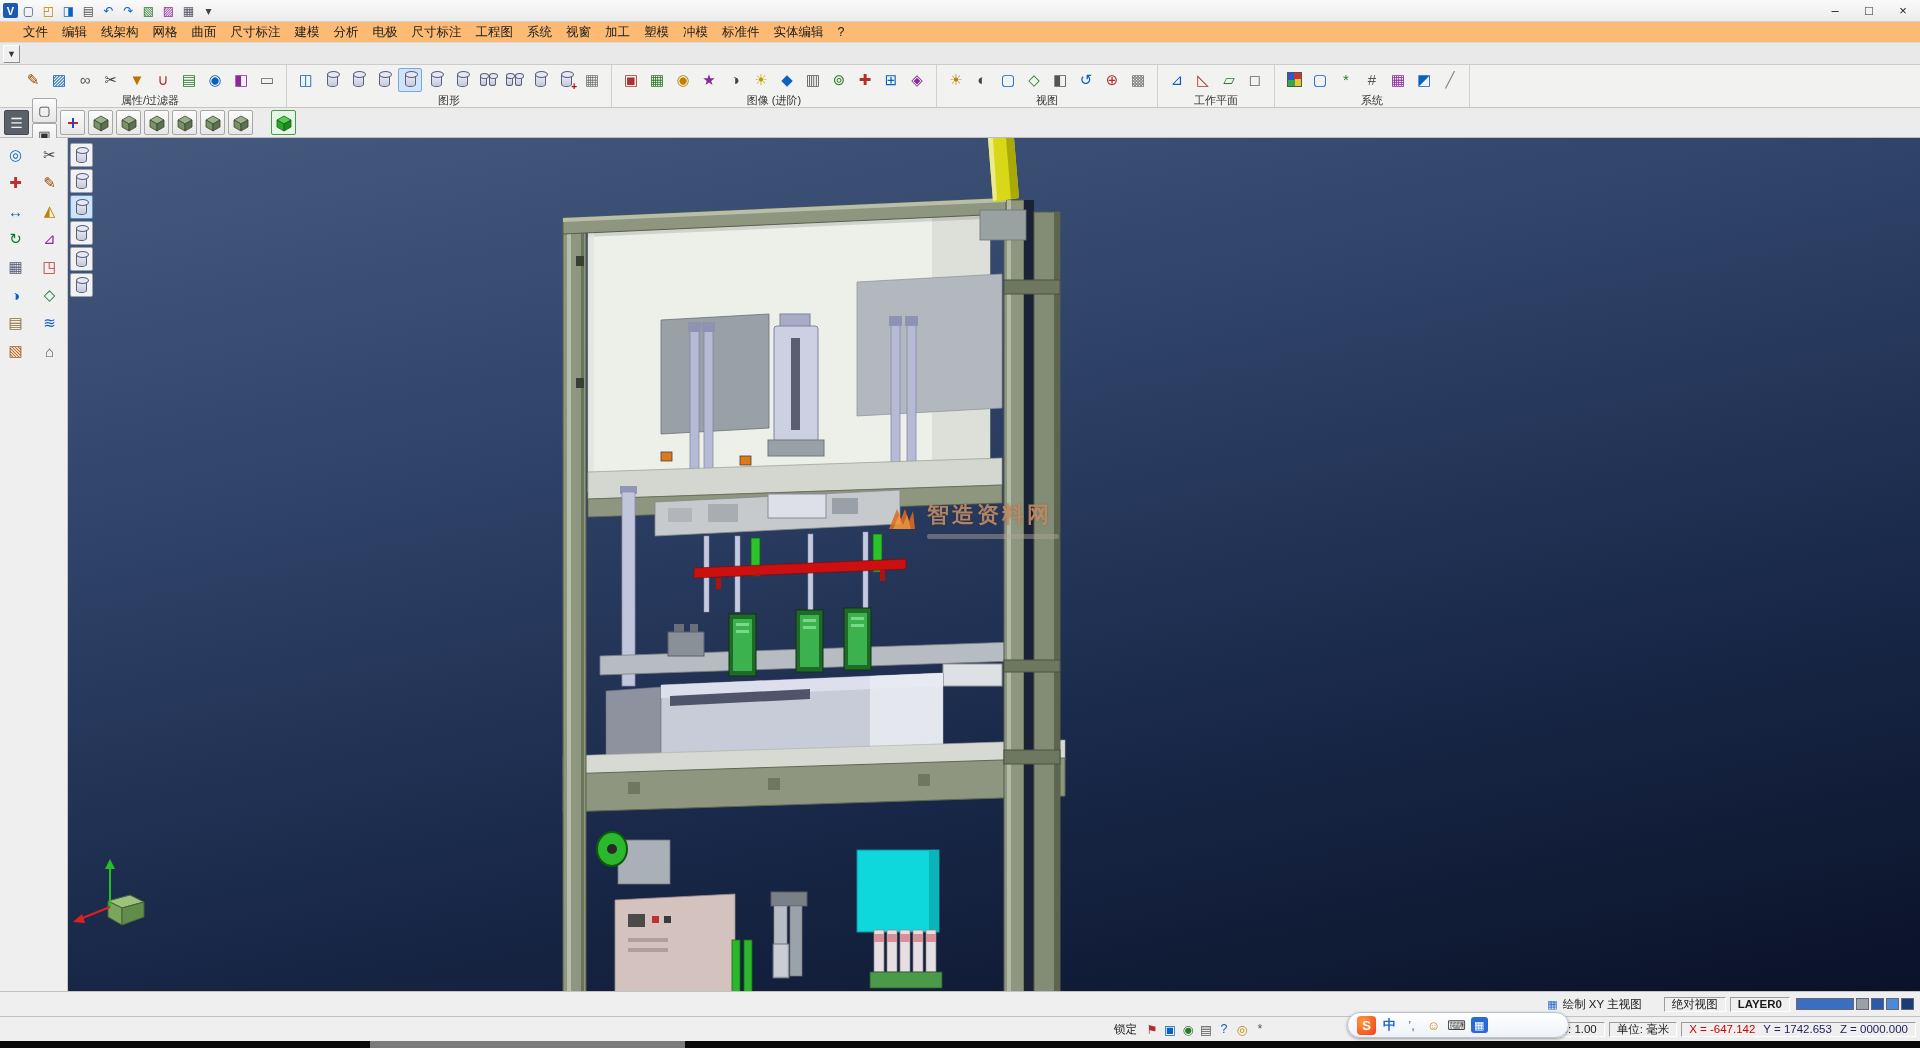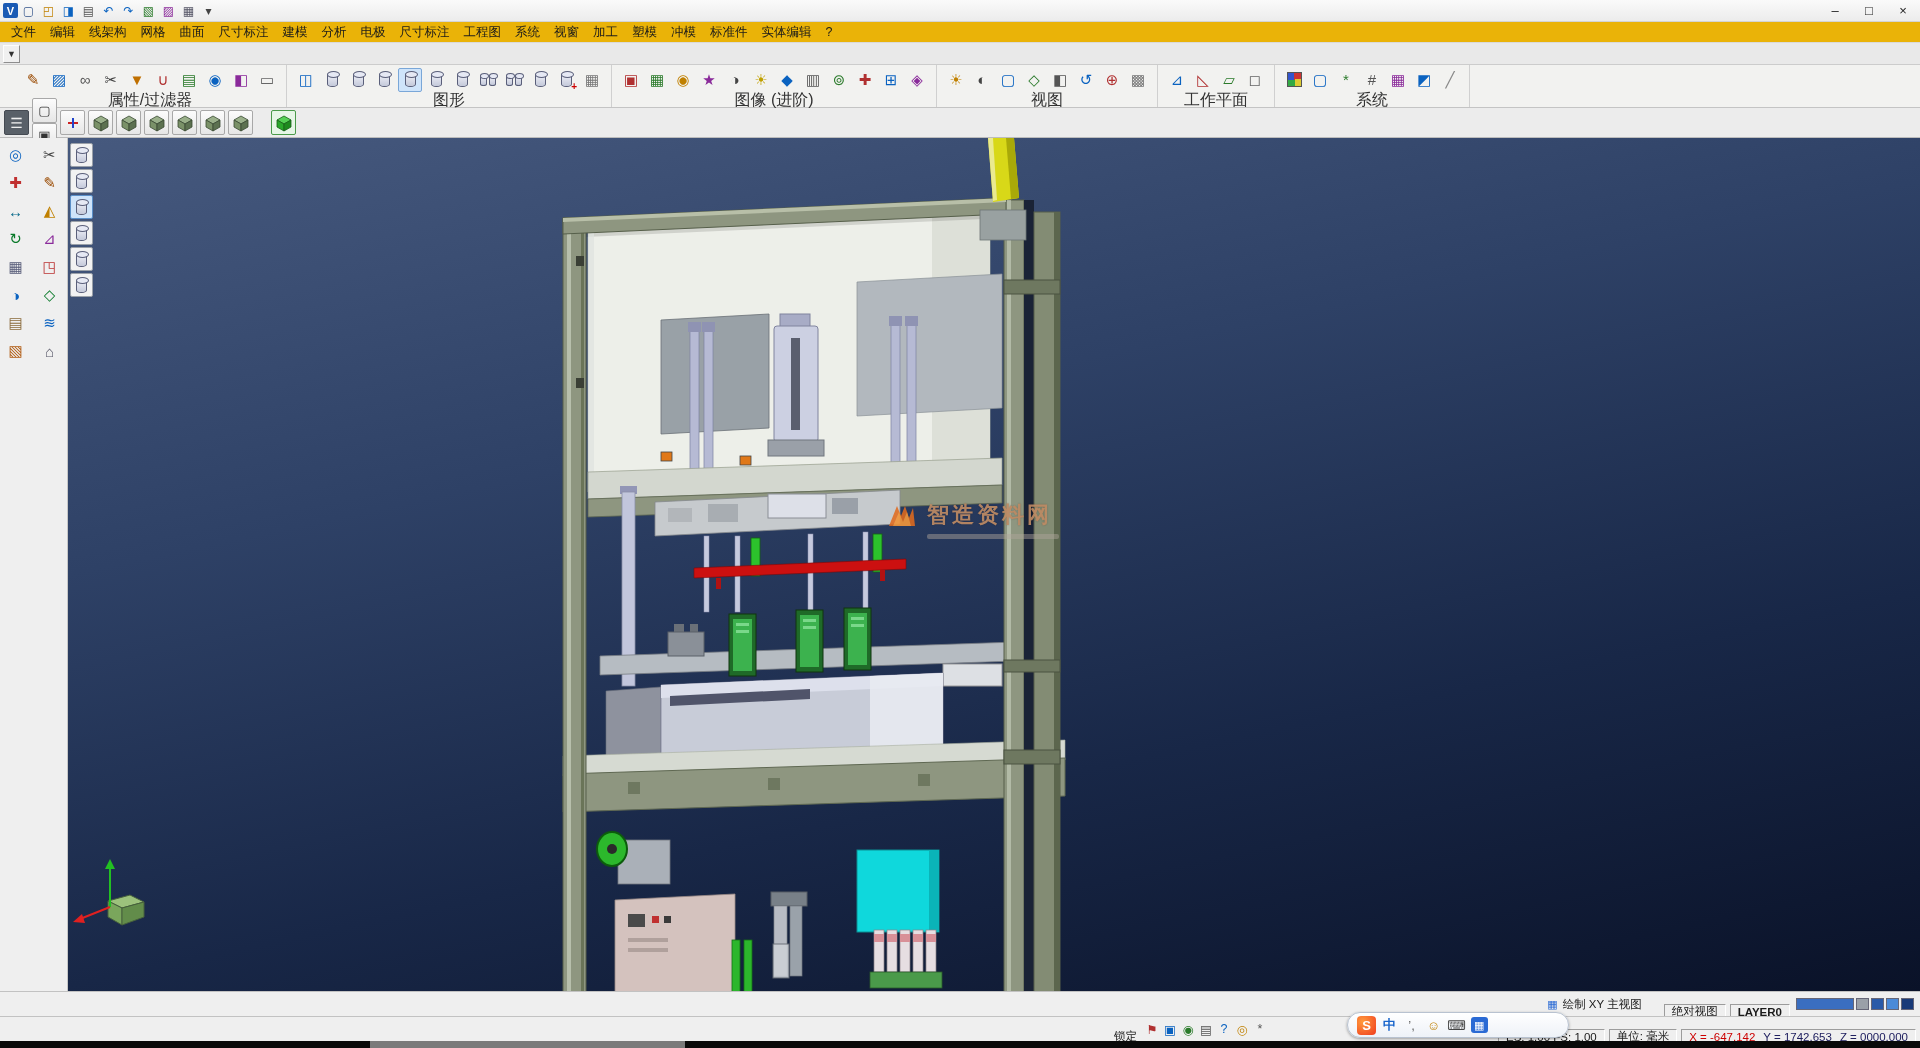--- a/index.html
+++ b/index.html
@@ -10,34 +10,34 @@
   
   #titlebar{height:22px;background:linear-gradient(#fafafa,#ececec);border-bottom:1px solid #d4d4d4;display:flex;align-items:center;position:relative;flex:0 0 auto}
   #qat{display:flex;align-items:center;gap:1px;padding-left:3px;z-index:2}
   .qicon{width:19px;height:18px;display:flex;align-items:center;justify-content:center;font-size:12px;cursor:default}
   .appicon{background:#1a5ab4;color:#fff;font-weight:bold;border-radius:2px;width:15px;height:15px;font-size:11px;display:flex;align-items:center;justify-content:center}
   #wintitle{position:absolute;left:0;right:0;text-align:center;font-size:12px;color:#111;pointer-events:none}
   #winbtns{margin-left:auto;display:flex;z-index:2}
   .wbtn{width:34px;height:21px;display:flex;align-items:center;justify-content:center;font-size:13px;color:#222;cursor:default}
 
   
-  #menubar{height:21px;background:#eab308;border-bottom:1px solid #dadada;display:flex;align-items:center;padding-left:4px;flex:0 0 auto;font-size:12.5px}
+  #menubar{height:21px;background:#fdba74;border-bottom:1px solid #dadada;display:flex;align-items:center;padding-left:16px;flex:0 0 auto;font-size:12.5px}
   .mitem{padding:2px 7px;cursor:default;white-space:nowrap}
 
   
   #tabrow{height:22px;background:#e9e9e9;border-bottom:1px solid #cccccc;display:flex;align-items:center;padding-left:3px;flex:0 0 auto}
   .tabdrop{width:17px;height:18px;font-size:9px;display:flex;align-items:center;justify-content:center;border:1px solid;border-color:#fdfdfd #8e8e8e #8e8e8e #fdfdfd;background:#f0f0f0;margin-right:3px;color:#333}
   .tab{height:18px;margin:0 1px;font-size:12px;background:#f0f0f0;border:1px solid;border-color:#fdfdfd #8e8e8e #8e8e8e #fdfdfd;padding:0 8px;cursor:default;font-family:inherit;color:#1a1a1a}
   .tab.active{background:#e0e0e0;border-color:#8e8e8e #fdfdfd #fdfdfd #8e8e8e;font-weight:bold}
 
   
   #toolbar{height:43px;background:#f2f2f0;border-bottom:1px solid #c4c4c4;display:flex;align-items:stretch;padding-left:14px;flex:0 0 auto}
   .tgroup{display:flex;flex-direction:column;align-items:center;padding:1px 6px 0 6px;border-right:1px solid #d0d0d0}
   .trow{display:flex;align-items:center;height:27px}
-  .tlabel{font-size:16px;color:#333;line-height:14px;white-space:nowrap}
+  .tlabel{font-size:11px;color:#333;line-height:14px;white-space:nowrap}
   .ticon{position:relative;width:24px;height:24px;display:inline-flex;align-items:center;justify-content:center;font-size:15px;margin:0 1px;border:1px solid transparent;border-radius:2px;cursor:default}
   .ticon.active{background:#cfe4fa;border-color:#7aa7d8}
   .plusmark{position:absolute;right:0;bottom:-1px;color:#c00;font-size:10px;font-weight:bold}
   .cyl{display:inline-block;width:11px;height:15px;border:1px solid #5a5f7a;border-radius:5px/3px;background:linear-gradient(#f4f5fb,#c4c9da);position:relative;margin:0 1px}
   .cyl::before{content:"";position:absolute;left:-1px;top:-2px;width:11px;height:5px;border:1px solid #5a5f7a;border-radius:50%;background:#e6e9f4}
   .cyl.mini{width:7px;height:12px}
   .cyl.mini::before{width:7px;height:4px}
   .sw4{width:15px;height:15px;border:1px solid #555;background:conic-gradient(#cc3333 0 25%,#ddcc33 0 50%,#33aa44 0 75%,#3355cc 0);display:inline-block}
 
   
@@ -53,29 +53,29 @@
   .ltool{width:26px;height:24px;font-size:15px;display:flex;align-items:center;justify-content:center;cursor:default}
 
   #viewport{flex:1 1 auto;position:relative;overflow:hidden;
     background:linear-gradient(168deg,var(--viewport-top,#46597e) 0%,#2e4166 35%,#182747 68%,var(--viewport-bottom,#0a1228) 100%)}
   #machine{position:absolute;left:0;top:0;display:block}
 
   #floatstack{position:absolute;left:2px;top:5px;display:flex;flex-direction:column;z-index:5}
   .fbtn{width:23px;height:24px;background:#f2f2f2;border:1px solid #9aa0a8;display:flex;align-items:center;justify-content:center;margin-bottom:2px;border-radius:2px;padding:0;cursor:default}
   .fbtn.active{background:#cfe4fa;border-color:#5a8fc8}
 
-  #watermark{position:absolute;left:817px;top:362px;display:flex;gap:8px;opacity:.92;z-index:4;pointer-events:none}
+  #watermark{position:absolute;left:817px;top:362px;display:flex;align-items:center;gap:8px;opacity:.92;z-index:4;pointer-events:none}
   .wm-col{display:flex;flex-direction:column}
   .wm-text{font-size:22px;font-weight:bold;color:#bd8a63;letter-spacing:3px;text-shadow:0 0 2px rgba(0,0,0,.25);white-space:nowrap}
   .wm-sub{height:5px;width:132px;background:rgba(175,165,155,.5);margin-top:4px;border-radius:2px}
 
   #triad{position:absolute;left:4px;bottom:48px;z-index:4}
 
   
-  .statusrow{display:flex;background:#efefef;border-top:1px solid #c2c2c2;font-size:11.5px;color:#1a1a1a;padding:12px 4px;flex:0 0 auto}
+  .statusrow{display:flex;align-items:center;background:#efefef;border-top:1px solid #c2c2c2;font-size:11.5px;color:#1a1a1a;padding:12px 4px;flex:0 0 auto}
   .s1{height:18px}
   .s2{height:19px}
   .flexspacer{flex:1}
   .cell{border:1px solid;border-color:#9c9c9c #ffffff #ffffff #9c9c9c;padding:0 7px;height:15px;display:flex;align-items:center;margin-left:4px;white-space:nowrap;background:#efefef}
   .cell.bold{font-weight:bold}
   .prompt{display:flex;align-items:center;gap:5px;margin-right:18px;white-space:nowrap}
   .picon{color:#2a6ad4;font-size:11px}
   #swatches{display:flex;align-items:center;gap:2px;margin-left:6px;margin-right:2px}
   .swatch{display:inline-block;width:13px;height:12px;border:1px solid #667;cursor:default}
   .swatch.wide{width:58px}

